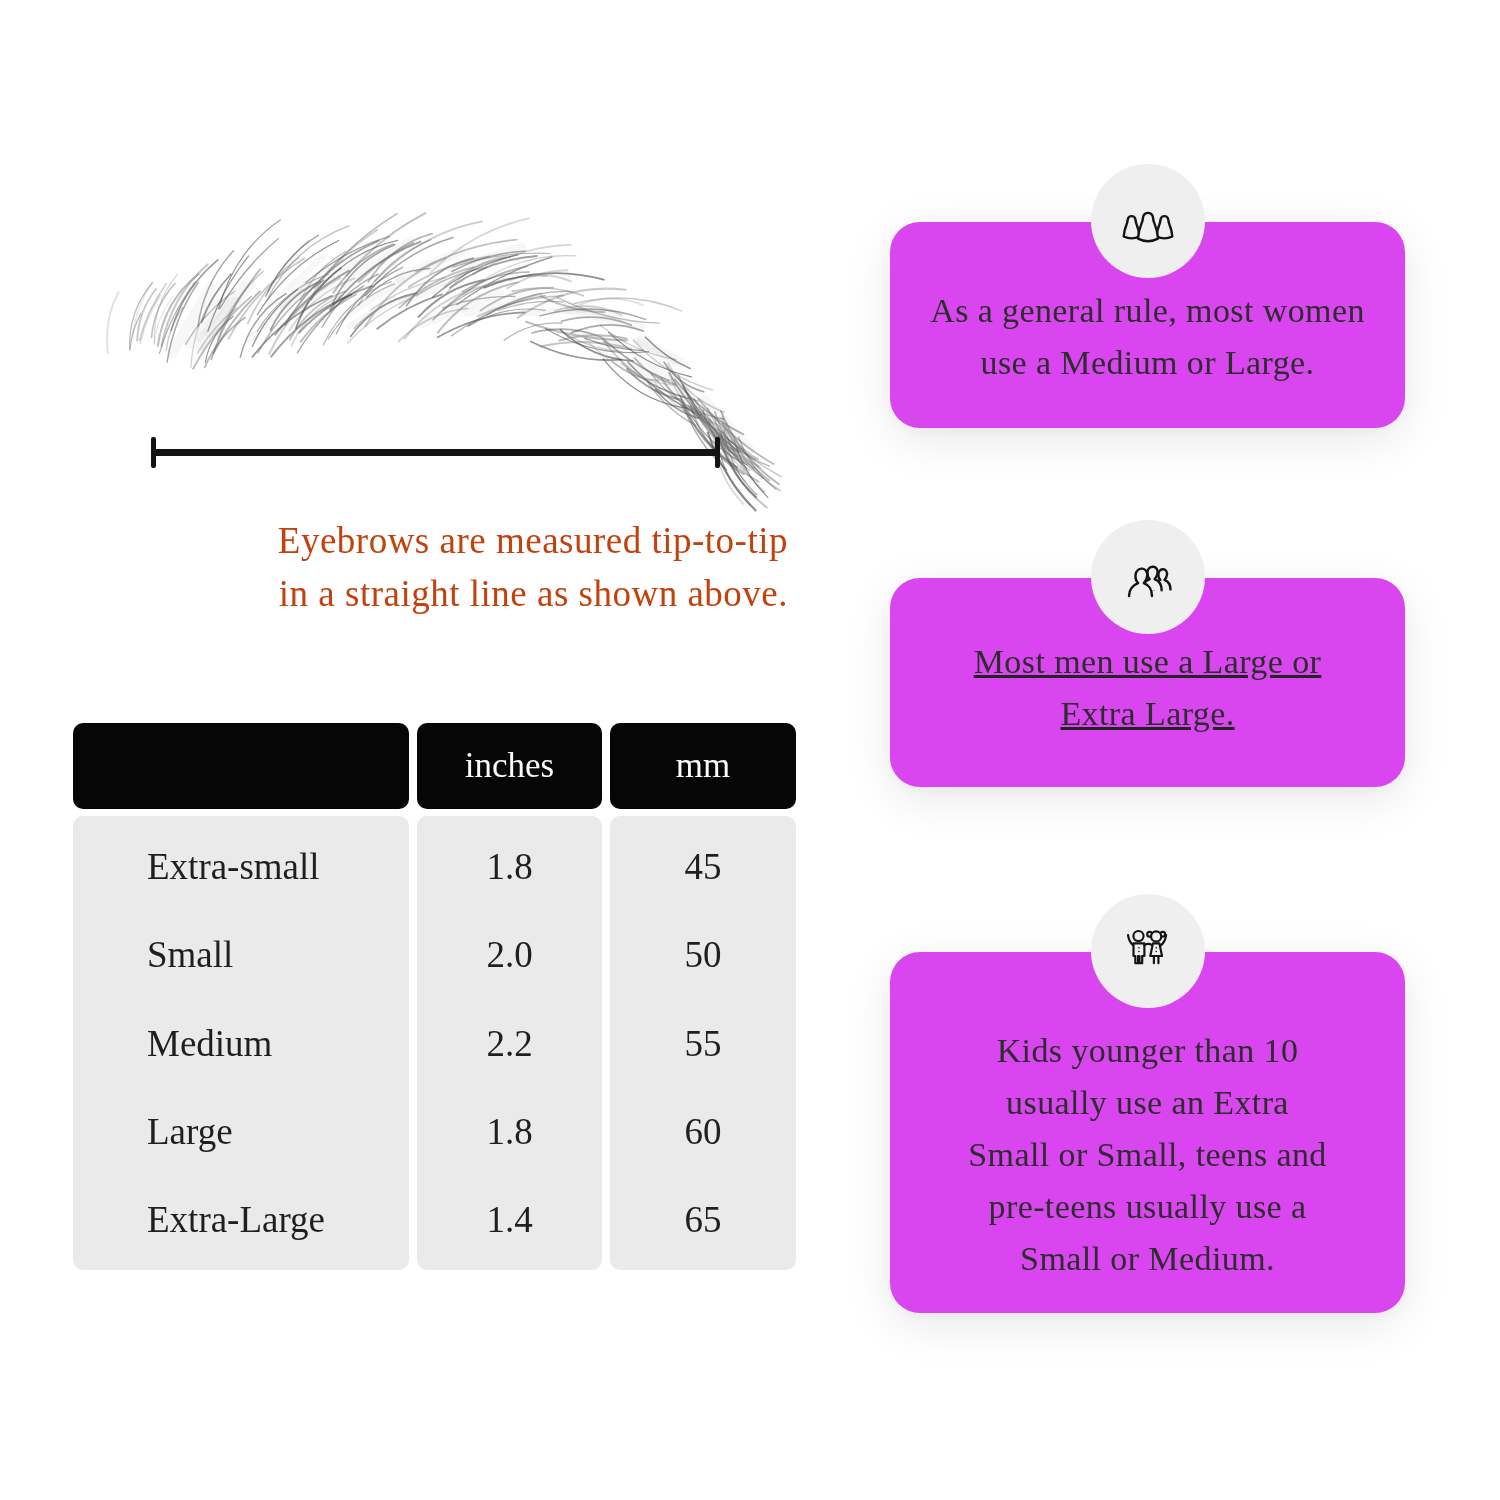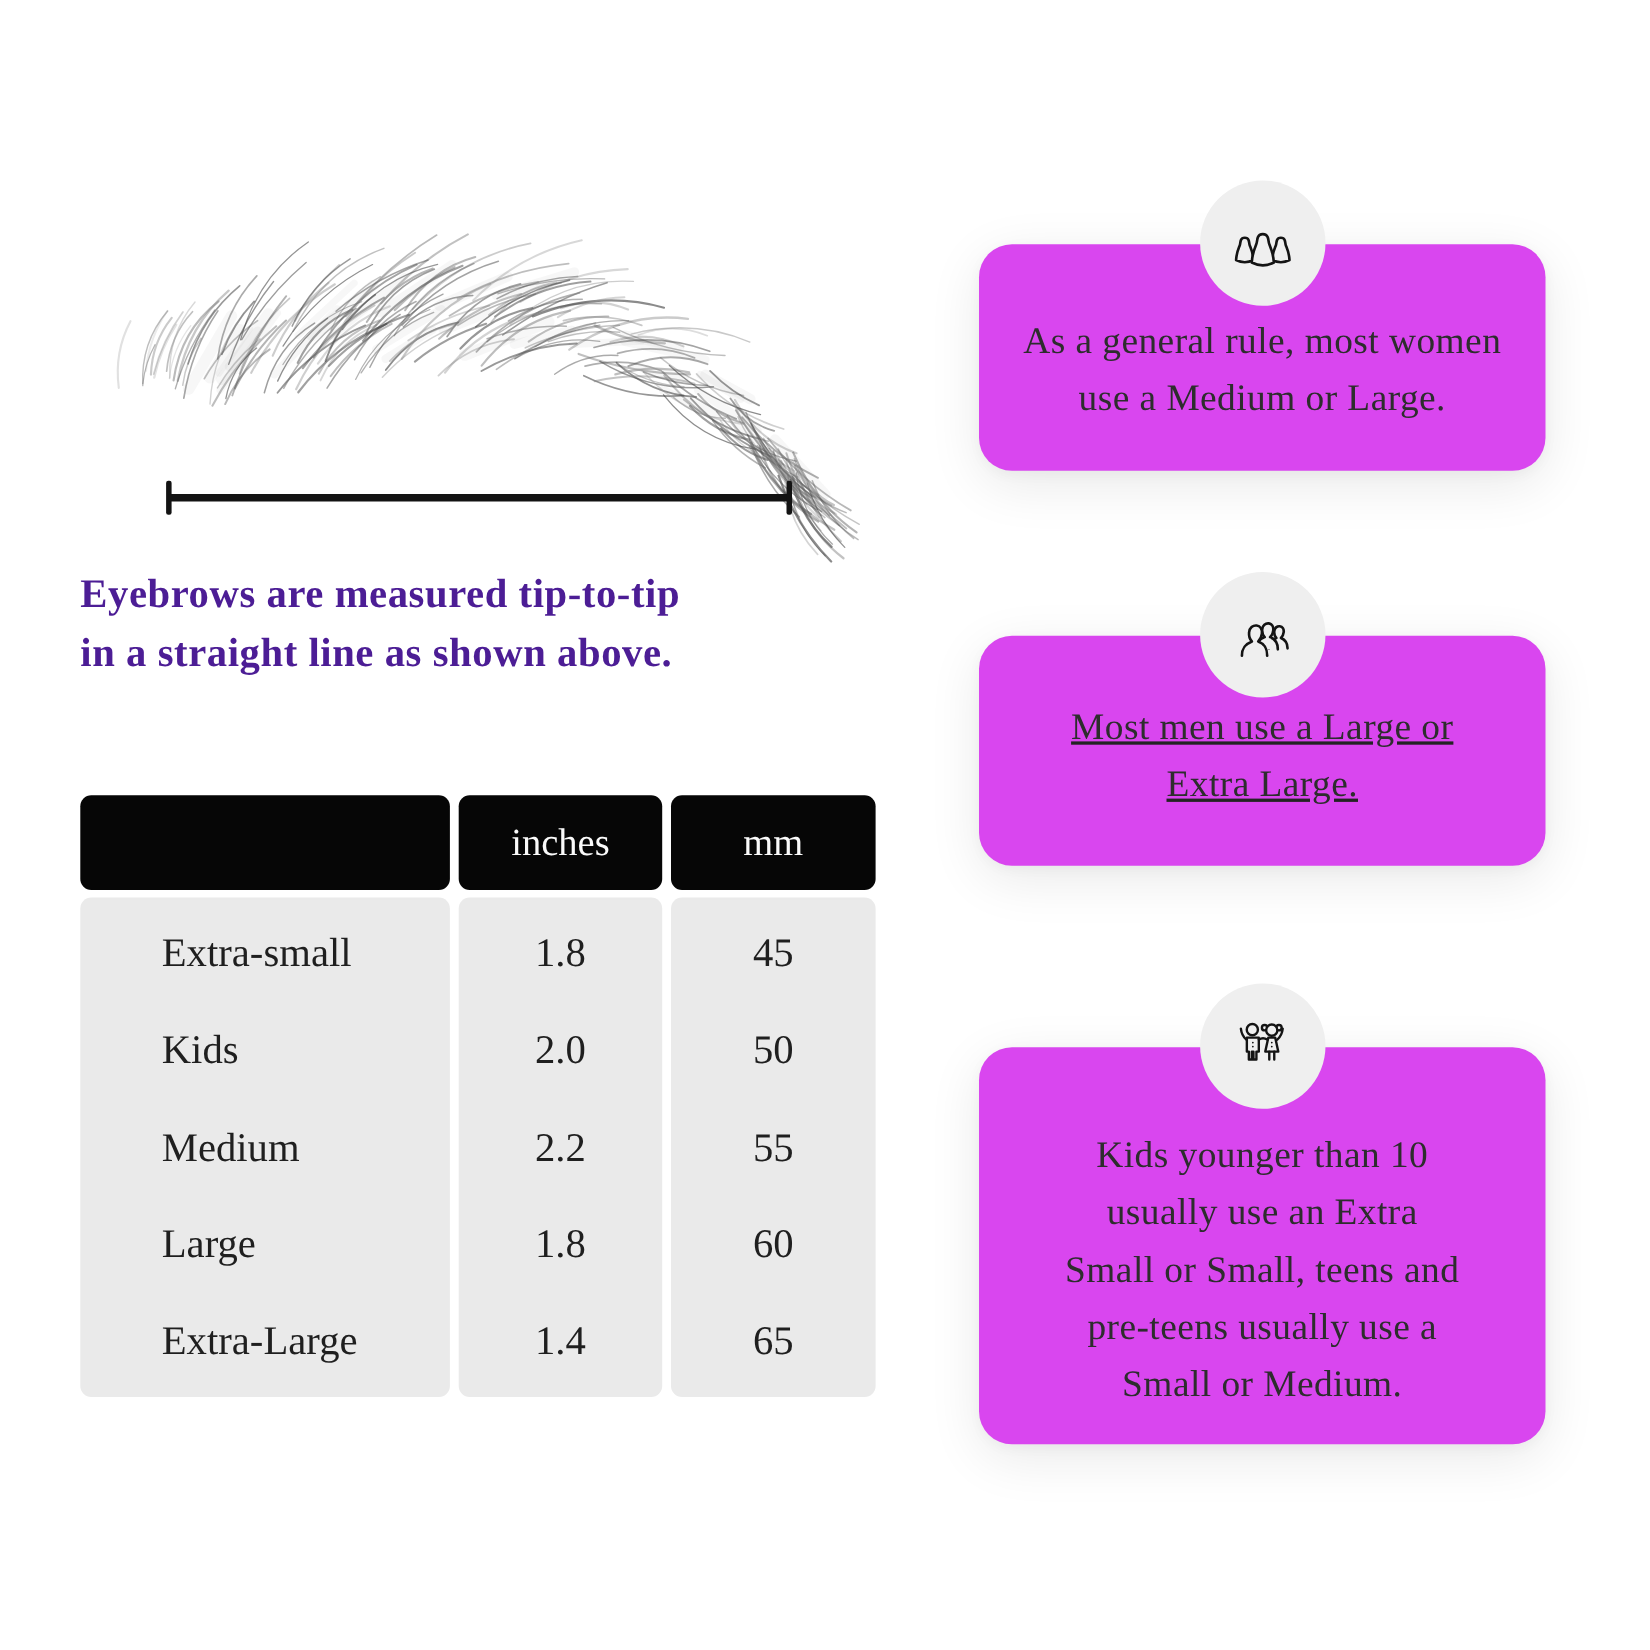--- a/index.html
+++ b/index.html
@@ -9,22 +9,22 @@
     font-family:"Liberation Serif","DejaVu Serif",serif;color:#232323;overflow:hidden;
   }
   
   .eyebrow-svg{position:absolute;left:100px;top:238px;width:650px;height:215px;overflow:visible;}
   .measure-line{position:absolute;left:151px;top:437px;width:569px;height:31px;}
   .measure-line .bar{position:absolute;left:2px;right:2px;top:12px;height:7px;background:#131313;border-radius:2px;}
   .measure-line .cap{position:absolute;top:0;width:5px;height:31px;background:#131313;border-radius:2px;}
   .measure-line .cap.left{left:0;}
   .measure-line .cap.right{right:0;}
   .caption{
-    position:absolute;left:73px;top:514px;width:715px;text-align:left;
-    font-size:37px;line-height:53px;color:#4c1d95;letter-spacing:.5px;font-weight:bold;
+    position:absolute;left:73px;top:514px;width:715px;text-align:right;
+    font-size:37px;line-height:53px;color:#c2410c;letter-spacing:.5px;
   }
   
   .size-table{position:absolute;left:73px;top:723px;display:flex;gap:8px;}
   .t-col{display:flex;flex-direction:column;gap:7px;}
   .col-label{width:336px;}
   .col-inches{width:185px;}
   .col-mm{width:186px;justify-content:center;}
   .t-head{
     height:86px;background:#060606;border-radius:10px;color:#fafafa;
     display:flex;align-items:center;justify-content:center;font-size:35px;
@@ -298,21 +298,21 @@
   <div class="caption">
     <div>Eyebrows are measured tip-to-tip</div>
     <div>in a straight line as shown above.</div>
   </div>
 
   <div class="size-table">
     <div class="t-col col-label">
       <div class="t-head"></div>
       <div class="t-body">
         <div class="t-cell">Extra-small</div>
-        <div class="t-cell">Kids</div>
+        <div class="t-cell">Small</div>
         <div class="t-cell">Medium</div>
         <div class="t-cell">Large</div>
         <div class="t-cell">Extra-Large</div>
       </div>
     </div>
     <div class="t-col col-inches">
       <div class="t-head">inches</div>
       <div class="t-body">
         <div class="t-cell">1.8</div>
         <div class="t-cell">2.0</div>

